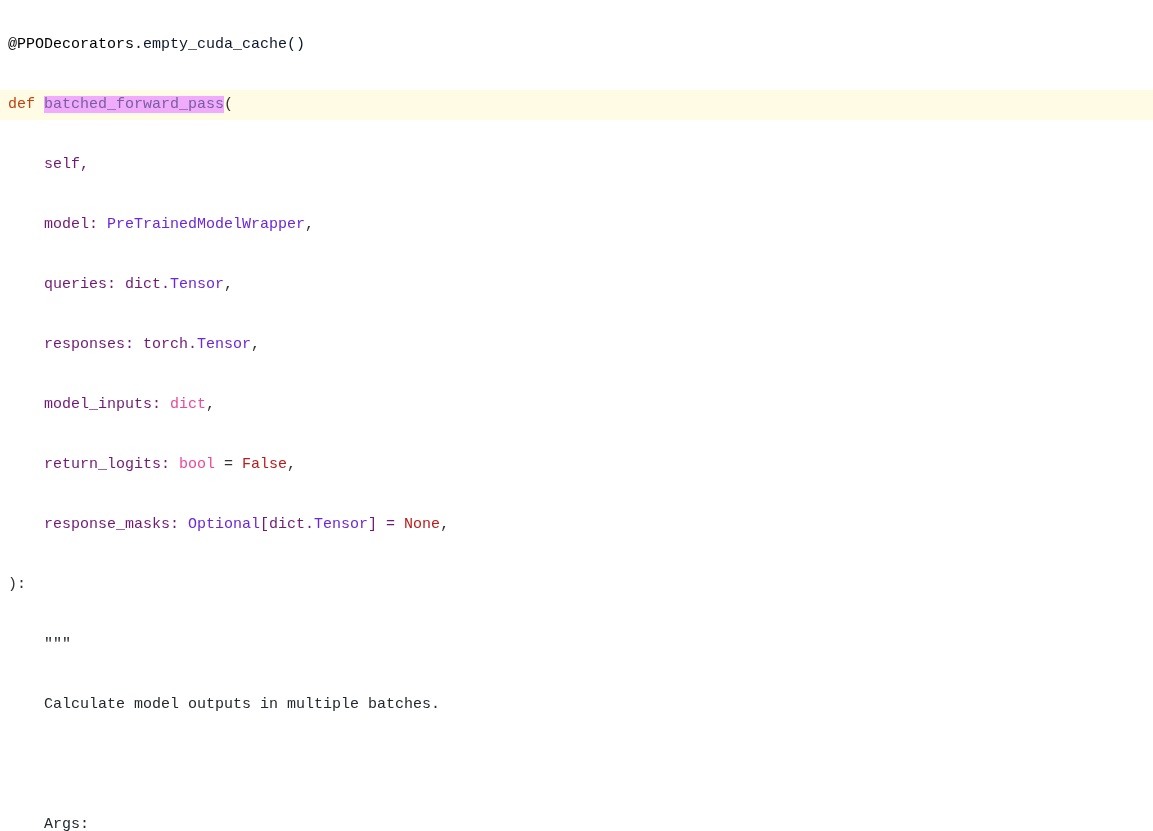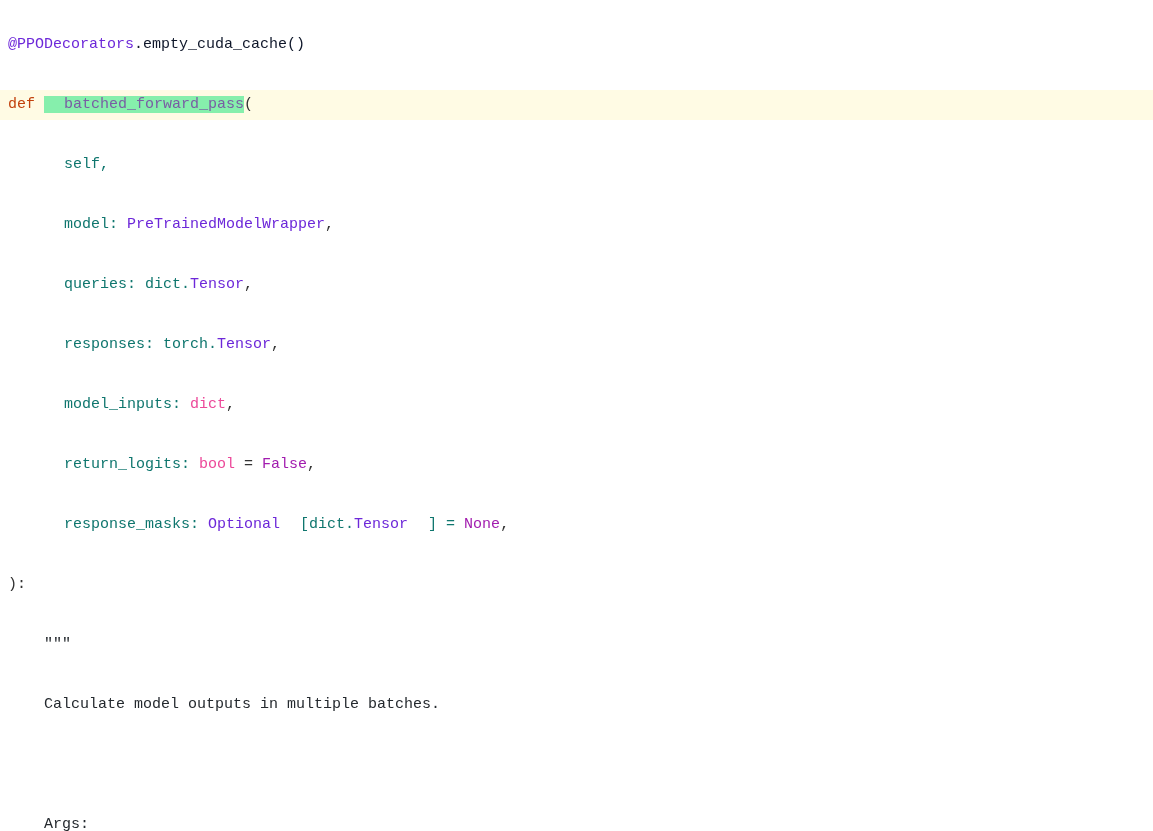--- a/index.html
+++ b/index.html
@@ -16,29 +16,29 @@
     padding: 0;
   }
   .line {
     display: block;
     padding: 0 8px;
     min-height: 30px;
   }
   .highlight-line {
     background-color: #fffbe4;
   }
-  .decorator { color: #6d28d9; }
+  .decorator { color: #000000; }
   .decorator-method { color: #0f172a; }
   .keyword { color: #c2410c; }
   .funcname { color: #795da3; }
-  .funcname-hl { background-color: #86efac; padding-left: 20px; }
-  .identifier { color: #0f766e; margin-left: 20px; }
+  .funcname-hl { background-color: #f0abfc; }
+  .identifier { color: #701a75; }
   .type { color: #6d28d9; }
   .builtin { color: #ec4899; }
-  .constant { color: #a21caf; text-align: center; }
+  .constant { color: #b91c1c; text-align: center; }
   .operator { color: #333333; }
   .docstring { color: #24292e; }
   .punct { color: #333333; }
 </style>
 </head>
 <body>
 
 <div class="code-container">
 <span class="line"><span class="decorator">@PPODecorators</span><span class="decorator-method">.empty_cuda_cache()</span></span>
 <span class="line highlight-line"><span class="keyword">def</span> <span class="funcname funcname-hl">batched_forward_pass</span><span class="punct">(</span></span>

